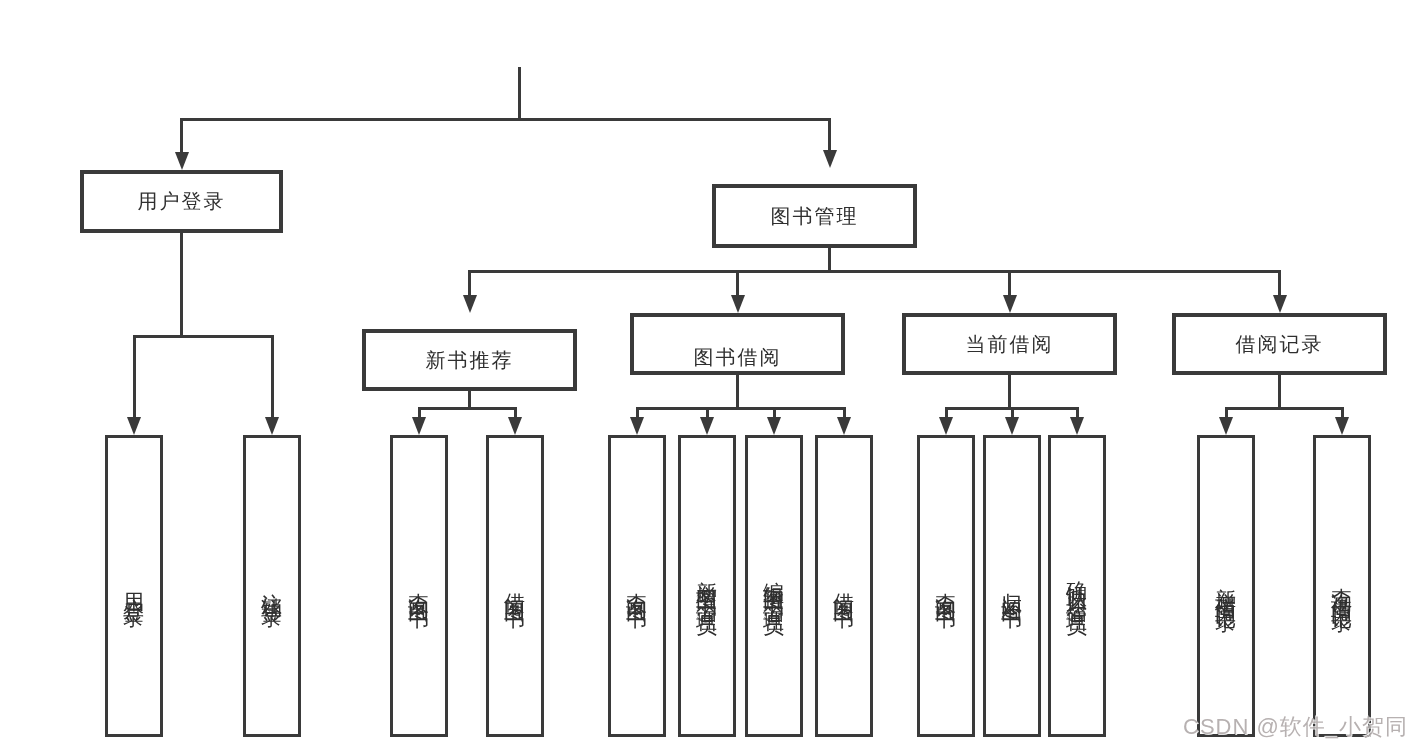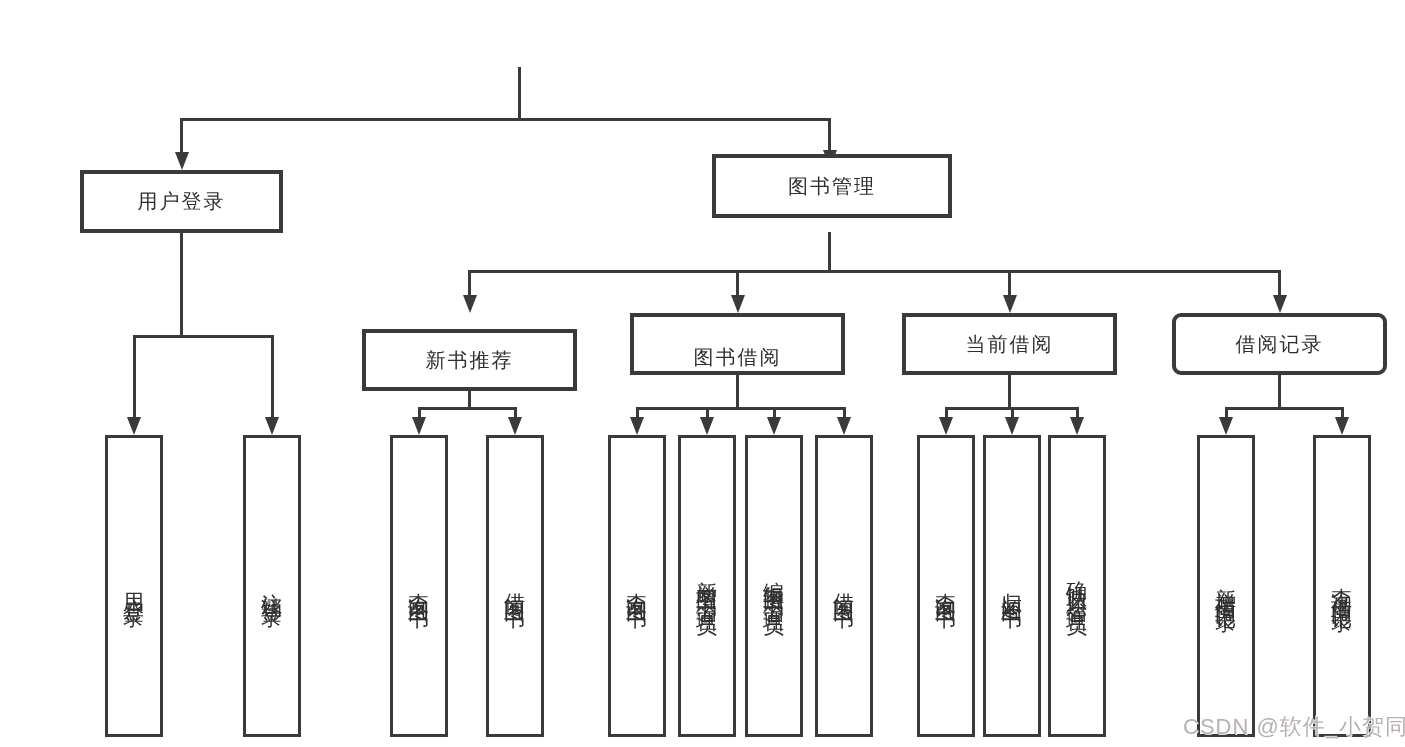--- a/index.html
+++ b/index.html
@@ -58,33 +58,33 @@
   }
 </style>
 </head>
 <body>
 
 <div id="canvas" style="background: rgb(255, 255, 255);">
   <span class="watermark" style="left: 1183px; top: 712px; color: rgb(183, 177, 177);">CSDN @软件_小贺同学</span>
     <div class="node thick" style="left: 80px; top: 170px; width: 203px; height: 63px; border-color: rgb(58, 58, 58); color: rgb(47, 47, 47); background: rgb(255, 255, 255);">
       <span>用户登录</span>
     </div>
-    <div class="node thick" style="left: 712px; top: 154px; width: 240px; height: 64px; border-color: rgb(58, 58, 58); color: rgb(47, 47, 47); background: rgb(255, 255, 255);">
+    <div class="node thick" style="left: 712px; top: 184px; width: 205px; height: 64px; border-color: rgb(58, 58, 58); color: rgb(47, 47, 47); background: rgb(255, 255, 255);">
       <span>图书管理</span>
     </div>
     <div class="node thick" style="left: 362px; top: 313px; width: 215px; height: 62px; border-color: rgb(58, 58, 58); color: rgb(47, 47, 47); background: rgb(255, 255, 255); margin-top: 16px;">
       <span>新书推荐</span>
     </div>
     <div class="node thick" style="left: 630px; top: 313px; width: 215px; height: 62px; border-color: rgb(58, 58, 58); color: rgb(47, 47, 47); background: rgb(255, 255, 255); align-items: flex-end;">
       <span>图书借阅</span>
     </div>
     <div class="node thick" style="left: 902px; top: 313px; width: 215px; height: 62px; border-color: rgb(58, 58, 58); color: rgb(47, 47, 47); background: rgb(255, 255, 255);">
       <span>当前借阅</span>
     </div>
-    <div class="node thick" style="left: 1172px; top: 313px; width: 215px; height: 62px; border-color: rgb(58, 58, 58); color: rgb(47, 47, 47); background: rgb(255, 255, 255); border-radius: 9px;">
+    <div class="node thick" style="left: 1172px; top: 313px; width: 215px; height: 62px; border-color: rgb(58, 58, 58); color: rgb(47, 47, 47); background: rgb(255, 255, 255);">
       <span>借阅记录</span>
     </div>
     <div class="node vertical" style="left: 105px; top: 435px; width: 58px; height: 302px; border-color: rgb(58, 58, 58); color: rgb(47, 47, 47); background: rgb(255, 255, 255);">
       <span>用户登录</span>
     </div>
     <div class="node vertical" style="left: 243px; top: 435px; width: 58px; height: 302px; border-color: rgb(58, 58, 58); color: rgb(47, 47, 47); background: rgb(255, 255, 255);">
       <span>注销登录</span>
     </div>
     <div class="node vertical" style="left: 390px; top: 435px; width: 58px; height: 302px; border-color: rgb(58, 58, 58); color: rgb(47, 47, 47); background: rgb(255, 255, 255);">
       <span>查询图书</span>

